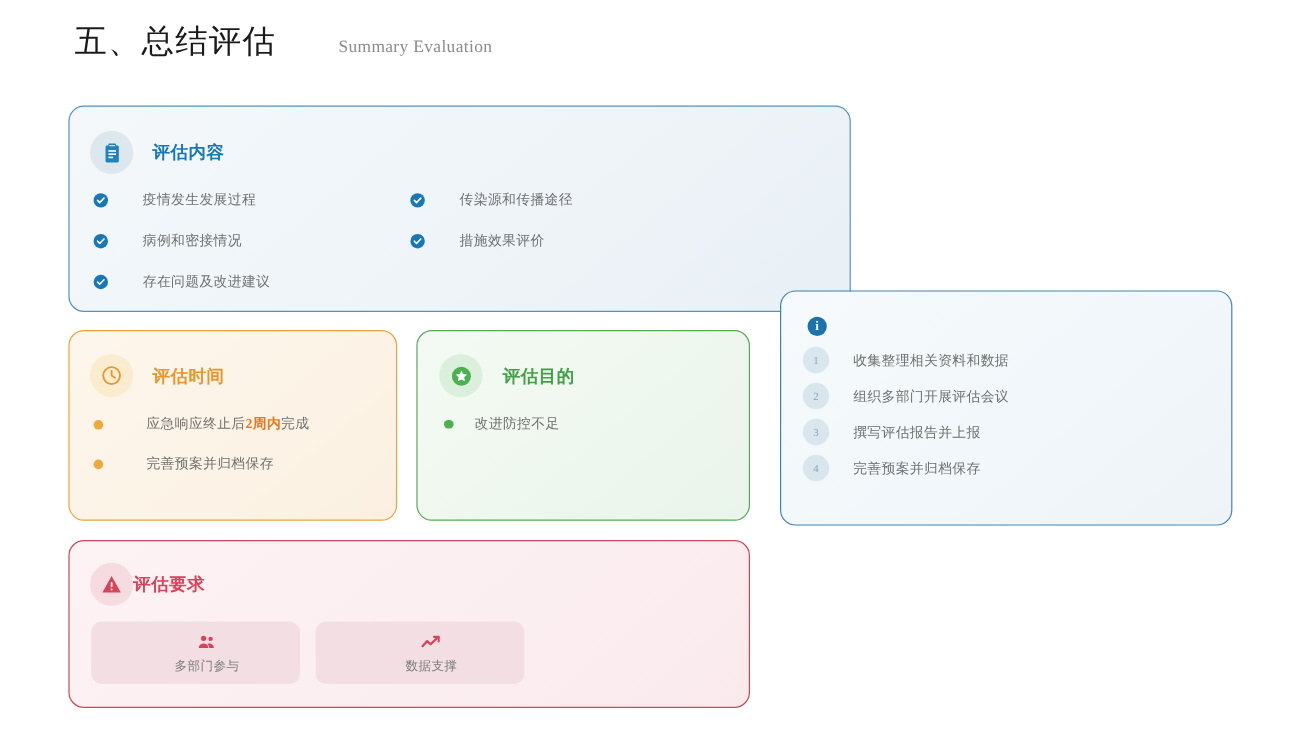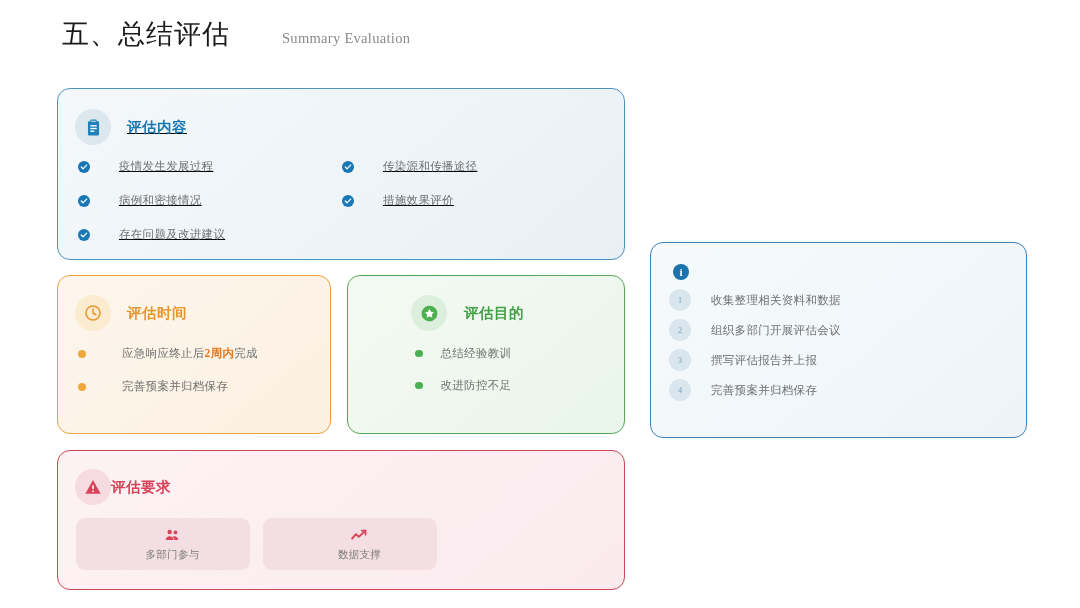--- a/index.html
+++ b/index.html
@@ -38,24 +38,23 @@
 
   
   .check {
     width: 12px; height: 12px; border-radius: 50%; background: #1877b5;
     display: flex; align-items: center; justify-content: center;
   }
   .check svg { display:block; }
 
   
   #card-content {
-    left: 57px; top: 88px; width: 568px; height: 172px;
+    left: 57px; top: 88px; width: 652px; height: 172px;
     border-color: #4e93c0;
     background: linear-gradient(140deg,#f4f8fb 0%, #eef4f8 55%, #e9f0f5 100%);
-    text-decoration: underline;
   }
   #card-content .card-head { margin: 20px 0 0 17px; }
   #card-content .head-badge { background: #dde7ee; }
   #card-content .head-title { color: #1877b5; margin-left: 16px; }
   #card-content .grid {
     margin: 14px 0 0 20px; width: 520px;
     display: grid; grid-template-columns: 264px 264px; row-gap: 19px;
   }
   #card-content .row-text { margin-left: 29px; }
 
@@ -72,21 +71,20 @@
   #card-time .row { margin-bottom: 18px; gap: 18px; }
   #card-time .bullet { width: 8px; height: 8px; border-radius: 50%; background: #f0a83c; }
   #card-time .row-text { margin-left: 18px; }
   .hl { color: #e8761b; font-weight: bold; }
 
   
   #card-purpose {
     left: 347px; top: 275px; width: 278px; height: 159px;
     border-color: #57a857;
     background: linear-gradient(140deg,#f3faf3 0%, #eef7ee 60%, #e9f4ea 100%);
-    padding-left: 45px;
   }
   #card-purpose .card-head { margin: 19px 0 0 18px; }
   #card-purpose .head-badge { background: #dcefdc; }
   #card-purpose .head-title { color: #43a047; margin-left: 17px; }
   #card-purpose .list { margin: 15px 0 0 22px; }
   #card-purpose .row { margin-bottom: 17px; }
   #card-purpose .bullet { width: 7.5px; height: 7.5px; border-radius: 50%; background: #4caf50; }
   #card-purpose .row-text { margin-left: 18px; }
 
   
@@ -222,24 +220,20 @@
     <div class="card-head">
       <div class="head-badge">
         <svg width="21" height="21" viewBox="0 0 24 24">
           <circle cx="12" cy="12" r="9" fill="#4caf50"></circle>
           <path d="M12 6.6l1.65 3.35 3.7.54-2.67 2.6.63 3.68L12 15.03l-3.31 1.74.63-3.68-2.67-2.6 3.7-.54z" fill="#ffffff"></path>
         </svg>
       </div>
       <div class="head-title">评估目的</div>
     </div>
     <div class="list">
-      <div class="row">
-        <span class="dot bullet"></span>
-        <span class="row-text">总结经验教训</span>
-      </div>
       <div class="row">
         <span class="dot bullet"></span>
         <span class="row-text">改进防控不足</span>
       </div>
     </div>
   </div>
 
   <div class="card" id="card-require">
     <div class="card-head">
       <div class="head-badge">

